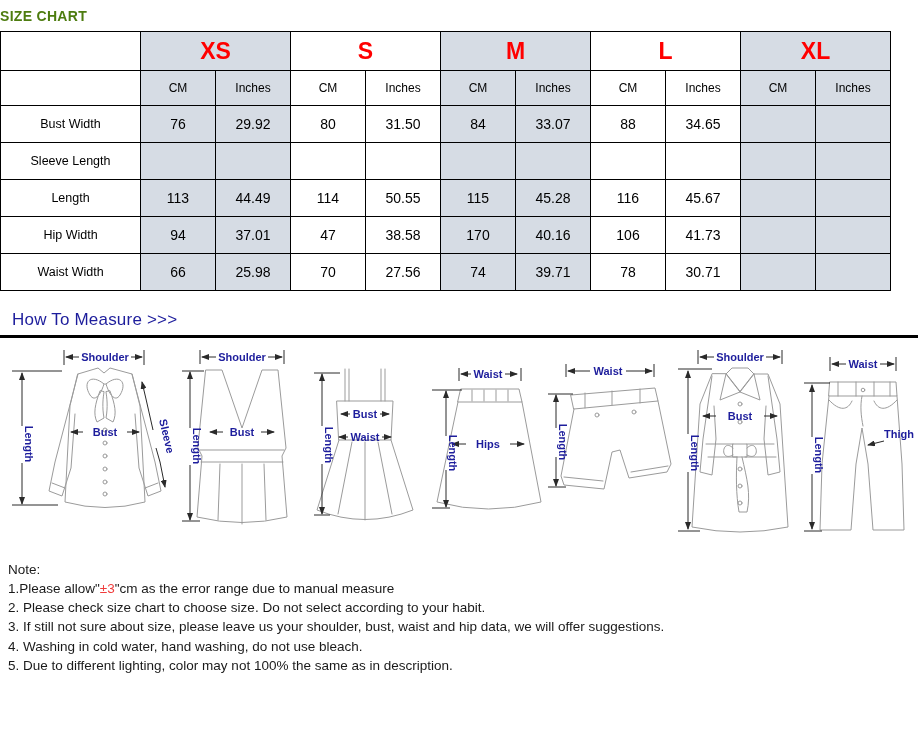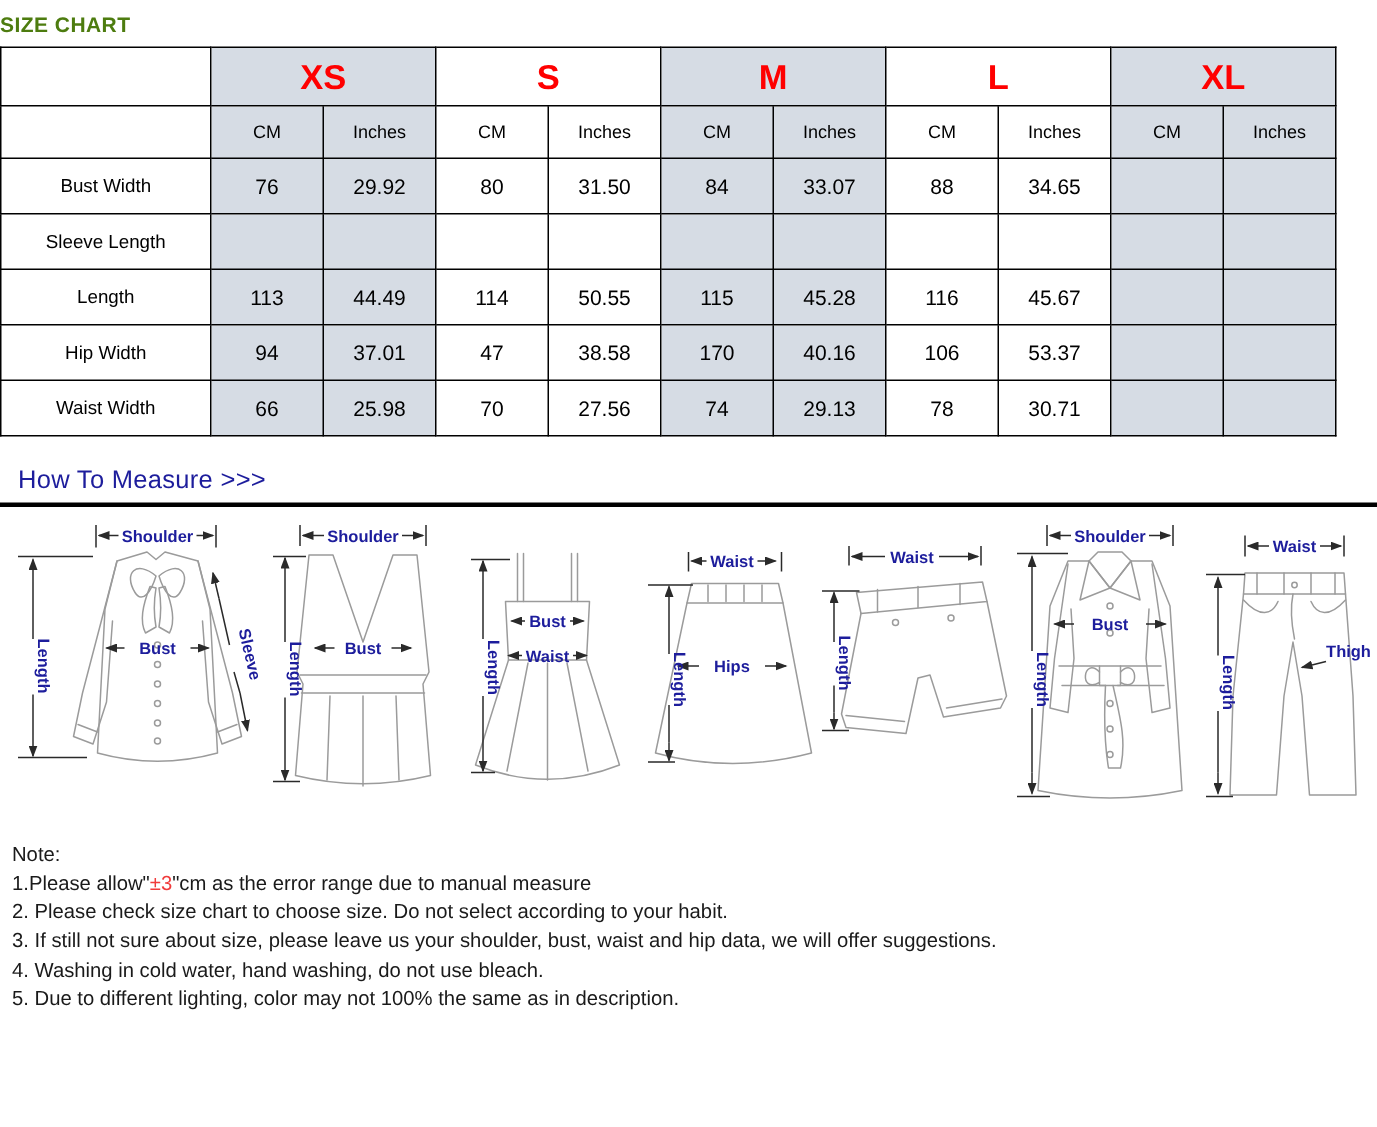--- a/index.html
+++ b/index.html
@@ -107,32 +107,32 @@
     </tr>
     <tr>
       <td class="rlabel">Hip Width</td>
       <td>94</td>
       <td>37.01</td>
       <td>47</td>
       <td>38.58</td>
       <td>170</td>
       <td>40.16</td>
       <td>106</td>
-      <td>53.37</td>
+      <td>41.73</td>
       <td></td>
       <td></td>
     </tr>
     <tr>
       <td class="rlabel">Waist Width</td>
       <td>66</td>
       <td>25.98</td>
       <td>70</td>
       <td>27.56</td>
       <td>74</td>
-      <td>29.13</td>
+      <td>39.71</td>
       <td>78</td>
       <td>30.71</td>
       <td></td>
       <td></td>
     </tr>
   </tbody>
 </table>
 
 <div class="measure-heading">How To Measure &gt;&gt;&gt;</div>
 <div class="rule"></div>

